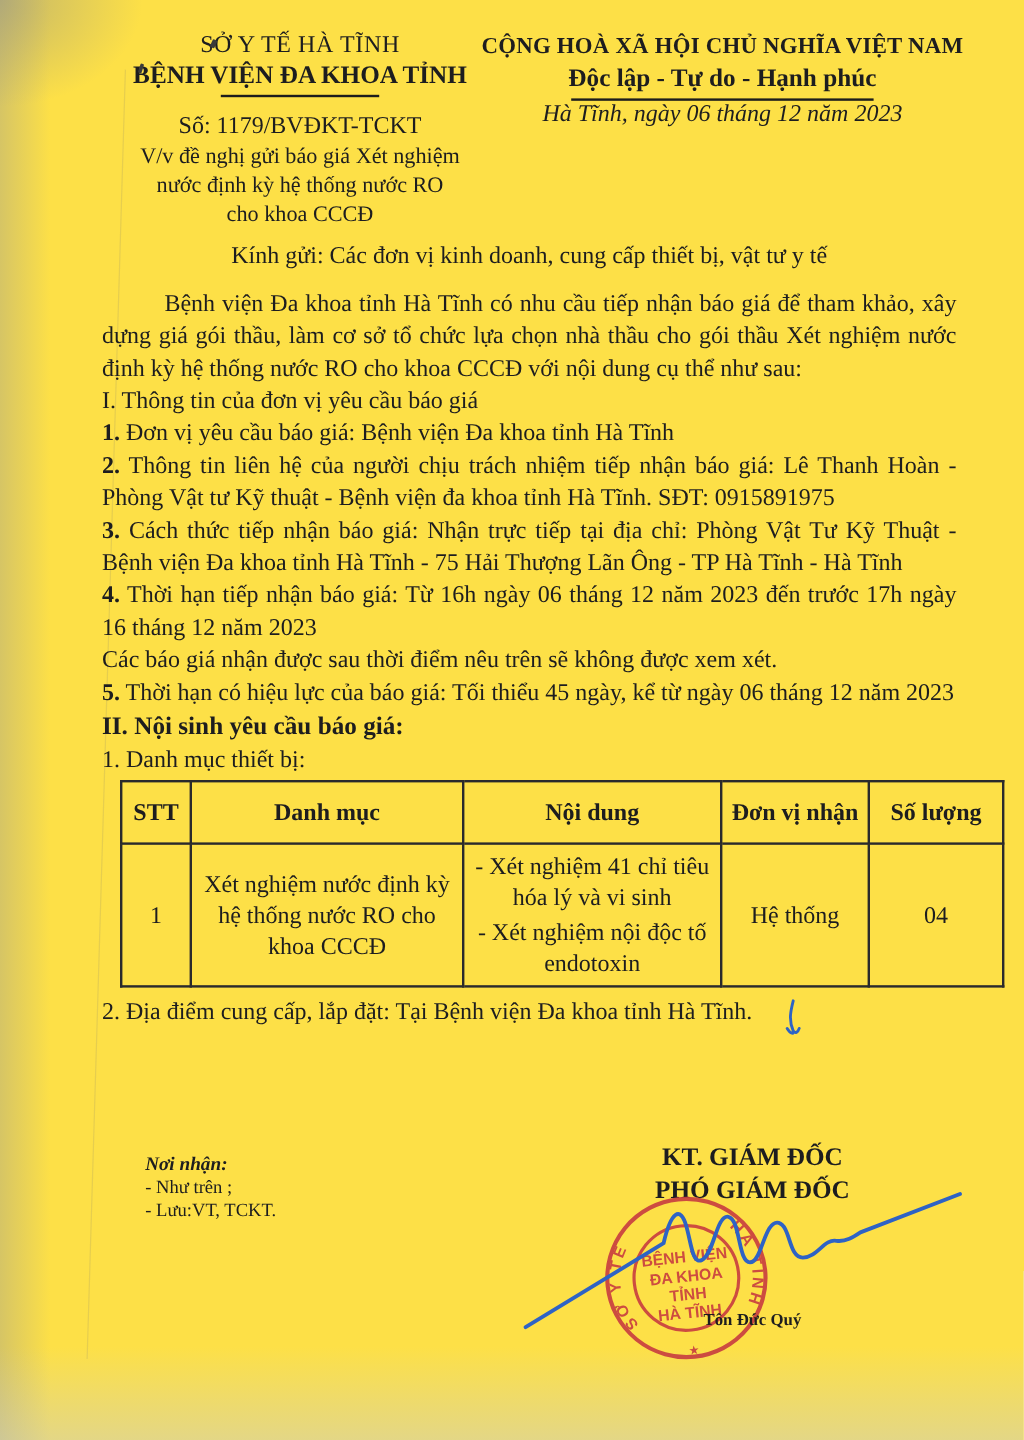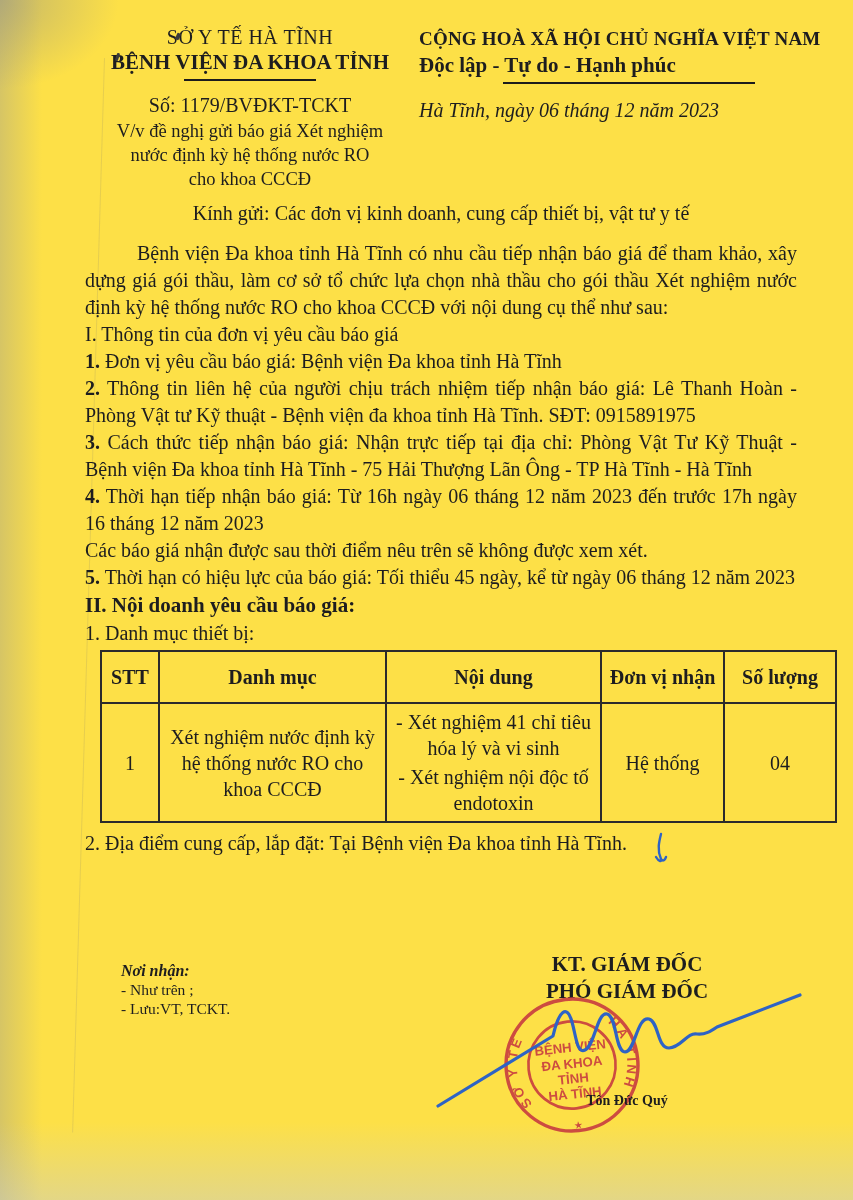--- a/index.html
+++ b/index.html
@@ -18,25 +18,25 @@
   .speck1{left:176px;top:33px;width:4px;height:7px;transform:rotate(25deg);}
   .speck2{left:116px;top:53px;width:3px;height:8px;transform:rotate(18deg);}
 
   .hdr-left{position:absolute;left:96px;top:26px;width:308px;text-align:center;z-index:2;}
   .hdr-left .l1{font-size:20px;letter-spacing:.5px;}
   .hdr-left .l2{font-size:21px;font-weight:bold;margin-top:1px;}
   .rule-l{width:132px;height:2px;background:#1c1c1c;margin:4px auto 0 auto;}
   .hdr-left .num{font-size:20px;margin-top:13px;}
   .hdr-left .subj{font-size:18.5px;line-height:24px;margin:2px auto 0 auto;width:268px;}
 
-  .hdr-right{position:absolute;left:419px;top:28px;width:420px;z-index:2;}
+  .hdr-right{position:absolute;left:392px;top:28px;width:420px;text-align:center;z-index:2;}
   .hdr-right .l1{font-size:19px;font-weight:bold;letter-spacing:.2px;}
   .hdr-right .l2{font-size:21px;font-weight:bold;margin-top:3px;font-family:Liberation Serif, serif;}
   .rule-r{width:252px;height:2px;background:#1c1c1c;margin:4px auto 0 auto;}
-  .hdr-right .date{font-size:20px;font-style:italic;margin-top:15px;}
+  .hdr-right .date{font-size:20px;font-style:italic;}
 
   .doc{position:absolute;left:85px;top:200px;width:712px;font-size:20px;z-index:2;}
   .doc p{margin:0;line-height:27px;}
   .salutation{text-align:center;}
   .intro{margin-top:13px !important;text-align:justify;text-indent:52px;}
   .b{font-weight:bold;}
   .sec2{font-size:21px;font-weight:bold;line-height:29px !important;}
   .just{text-align:justify;}
 
   table.quote{border-collapse:collapse;margin:3px 0 0 15px;width:685px;table-layout:fixed;}
@@ -90,21 +90,21 @@
   <div class="doc">
     <p class="salutation">Kính gửi: Các đơn vị kinh doanh, cung cấp thiết bị, vật tư y tế</p>
     <p class="intro">Bệnh viện Đa khoa tỉnh Hà Tĩnh có nhu cầu tiếp nhận báo giá để tham khảo, xây dựng giá gói thầu, làm cơ sở tổ chức lựa chọn nhà thầu cho gói thầu Xét nghiệm nước định kỳ hệ thống nước RO cho khoa CCCĐ với nội dung cụ thể như sau:</p>
     <p>I. Thông tin của đơn vị yêu cầu báo giá</p>
     <p class="just"><span class="b">1.</span><span> Đơn vị yêu cầu báo giá: Bệnh viện Đa khoa tỉnh Hà Tĩnh</span></p>
     <p class="just"><span class="b">2.</span><span> Thông tin liên hệ của người chịu trách nhiệm tiếp nhận báo giá: Lê Thanh Hoàn - Phòng Vật tư Kỹ thuật - Bệnh viện đa khoa tỉnh Hà Tĩnh. SĐT: 0915891975</span></p>
     <p class="just"><span class="b">3.</span><span> Cách thức tiếp nhận báo giá: Nhận trực tiếp tại địa chỉ: Phòng Vật Tư Kỹ Thuật - Bệnh viện Đa khoa tỉnh Hà Tĩnh - 75 Hải Thượng Lãn Ông - TP Hà Tĩnh - Hà Tĩnh</span></p>
     <p class="just"><span class="b">4.</span><span> Thời hạn tiếp nhận báo giá: Từ 16h ngày 06 tháng 12 năm 2023 đến trước 17h ngày 16 tháng 12 năm 2023</span></p>
     <p>Các báo giá nhận được sau thời điểm nêu trên sẽ không được xem xét.</p>
     <p class="just"><span class="b">5.</span><span> Thời hạn có hiệu lực của báo giá: Tối thiểu 45 ngày, kể từ ngày 06 tháng 12 năm 2023</span></p>
-    <p class="sec2">II. Nội doanh yêu cầu báo giá:</p>
+    <p class="sec2">II. Nội sinh yêu cầu báo giá:</p>
     <p>1. Danh mục thiết bị:</p>
 
     <table class="quote">
       <tbody>
           <tr class="hrow">
         <th class="c-stt">STT</th>
         <th class="c-dm">Danh mục</th>
         <th class="c-nd">Nội dung</th>
         <th class="c-dv">Đơn vị nhận</th>
         <th class="c-sl">Số lượng</th>

